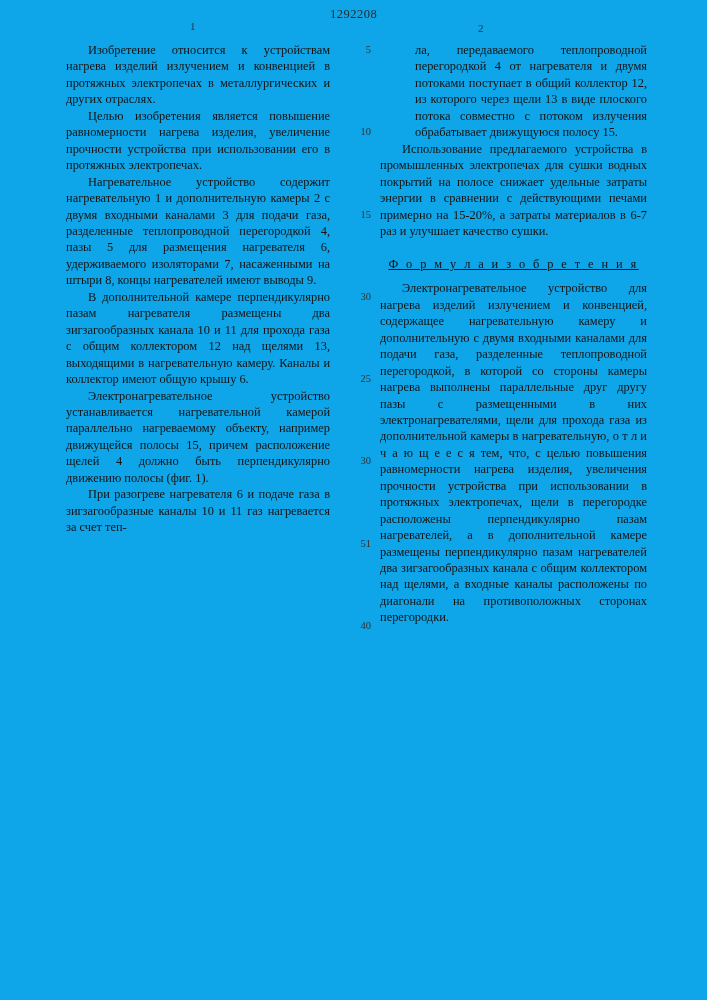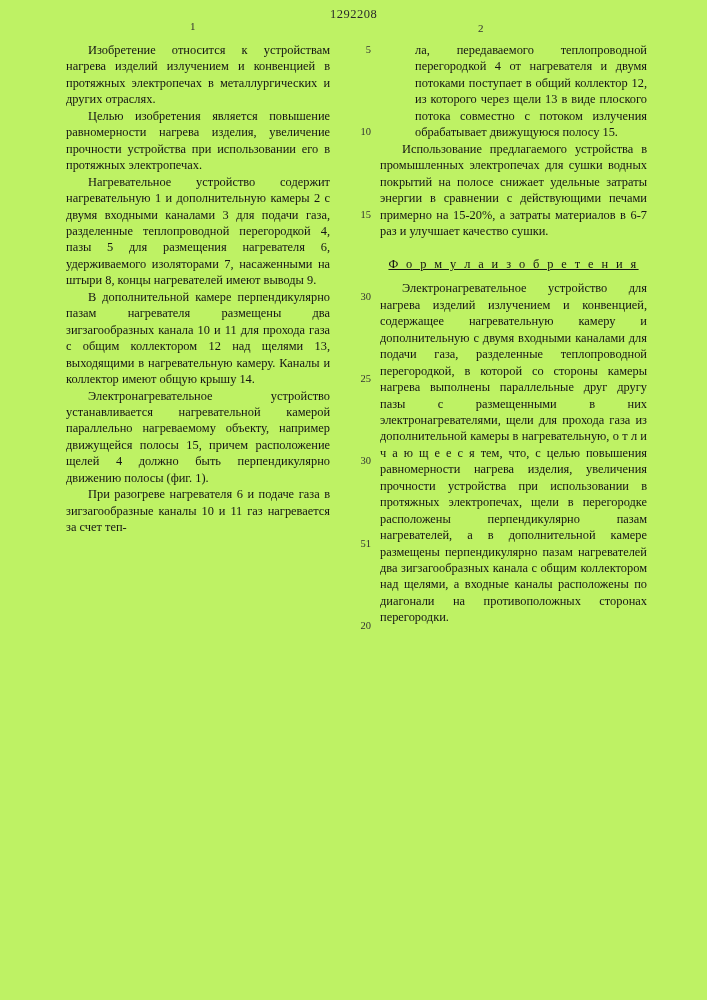--- a/index.html
+++ b/index.html
@@ -11,21 +11,21 @@
     width: 707px;
     height: 1000px;
     position: relative;
     font-family: "Liberation Serif", serif;
     color: #1a1a1a;
     overflow: hidden;
   }
   .page {
     position: absolute;
     inset: 0;
-    background: #bef264;
+    background: #0ea5e9;
   }
   .patent-number {
     position: absolute;
     top: 7px;
     left: 0;
     width: 707px;
     text-align: center;
     font-size: 12.5px;
     letter-spacing: 0.5px;
     color: #2a2a2a;
@@ -106,30 +106,30 @@
   <div class="col-num right">2</div>
 
   <div class="linenums">
     <div>5</div>
     <div>10</div>
     <div>15</div>
     <div>30</div>
     <div>25</div>
     <div>30</div>
     <div>51</div>
-    <div>20</div>
+    <div>40</div>
   </div>
 
   <div class="columns">
 
     <div class="col left">
       <p class="para">Изобретение относится к устройствам нагрева изделий излучением и конвенцией в протяжных электропечах в металлургических и других отраслях.</p>
       <p class="para">Целью изобретения является повышение равномерности нагрева изделия, увеличение прочности устройства при использовании его в протяжных электропечах.</p>
       <p class="para">Нагревательное устройство содержит нагревательную 1 и дополнительную камеры 2 с двумя входными каналами 3 для подачи газа, разделенные теплопроводной перегородкой 4, пазы 5 для размещения нагревателя 6, удерживаемого изоляторами 7, насаженными на штыри 8, концы нагревателей имеют выводы 9.</p>
-      <p class="para">В дополнительной камере перпендикулярно пазам нагревателя размещены два зигзагообразных канала 10 и 11 для прохода газа с общим коллектором 12 над щелями 13, выходящими в нагревательную камеру. Каналы  и коллектор имеют общую крышу 14.</p>
+      <p class="para">В дополнительной камере перпендикулярно пазам нагревателя размещены два зигзагообразных канала 10 и 11 для прохода газа с общим коллектором 12 над щелями 13, выходящими в нагревательную камеру. Каналы  и коллектор имеют общую крышу 6.</p>
       <p class="para">Электронагревательное устройство устанавливается нагревательной камерой параллельно нагреваемому объекту, например движущейся полосы 15, причем расположение щелей 4 должно быть перпендикулярно движению полосы (фиг. 1).</p>
       <p class="para">При разогреве нагревателя 6 и подаче газа в зигзагообразные каналы 10 и 11 газ нагревается за счет теп-</p>
     </div>
 
     <div class="col right">
       <p class="para noindent">ла, передаваемого теплопроводной перегородкой 4 от нагревателя и двумя потоками поступает в общий коллектор 12, из которого через щели 13 в виде плоского потока совместно с потоком излучения обрабатывает движущуюся полосу 15.</p>
       <p class="para">Использование предлагаемого устройства в промышленных электропечах для сушки водных покрытий на полосе снижает удельные затраты энергии в сравнении с действующими печами примерно на 15-20%, а затраты материалов в 6-7 раз и улучшает качество сушки.</p>
       <div class="spacer-s"></div>
       <p class="heading">Ф о р м у л а   и з о б р е т е н и я</p>
       <div class="spacer-xs"></div>

